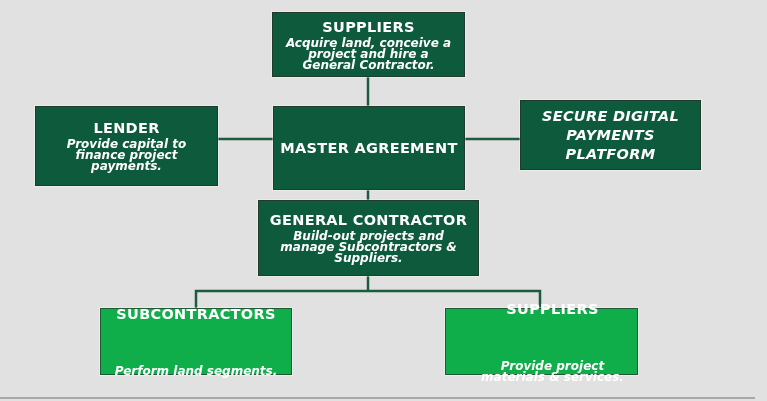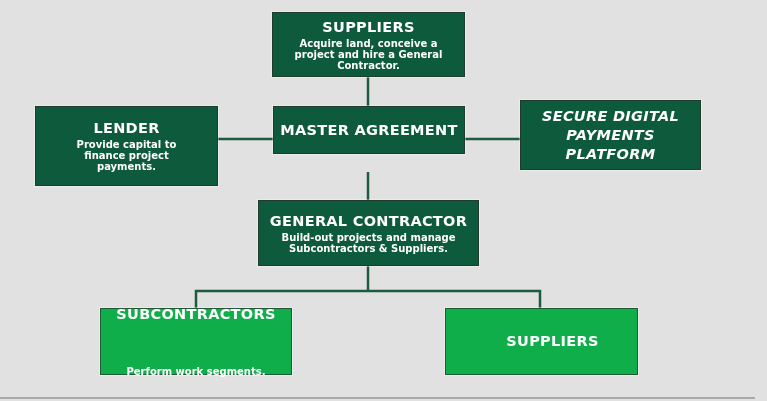--- a/index.html
+++ b/index.html
@@ -19,21 +19,21 @@
     text-align: center;
     border: 1px solid #1f3b2c;
     box-shadow: 0 0 0 1px rgba(255,255,255,0.35);
   }
   .dark { background: #0d5a3c; }
   .light { background: #0fae4b; border-color: #1e5a34; gap: 41px; }
   .title {
     font-weight: bold; font-size: 14.5px; letter-spacing: 0.3px; line-height: 17px;
   }
   .desc {
-    font-weight: bold; font-size: 10px; line-height: 11px; margin-top: 2px;
+    font-style: italic; font-weight: bold; font-size: 12px; line-height: 11px; margin-top: 2px;
     padding: 0 6px;
     text-align: center;
   }
   .bottom-rule {
     position: absolute; left: 0; top: 397px; width: 755px; height: 2px; background: #a8a8a8;
   }
 </style>
 </head>
 <body>
 
@@ -53,36 +53,37 @@
   <div class="box dark" style="left:272px; top:12px; width:193px; height:65px;">
     <div class="title">SUPPLIERS</div>
     <div class="desc" style="padding:0 10px;">Acquire land, conceive a project and hire a General Contractor.</div>
   </div>
 
   <div class="box dark" style="left:35px; top:106px; width:183px; height:80px;">
     <div class="title">LENDER</div>
     <div class="desc" style="padding:0 23px;">Provide capital to finance project payments.</div>
   </div>
 
-  <div class="box dark" style="left:273px; top:106px; width:192px; height:48px;text-align:center;">
+  <div class="box dark" style="left:273px; top:106px; width:192px; height:84px;text-align:center;">
     <div class="title">MASTER AGREEMENT</div>
   </div>
 
   <div class="box dark" style="left:520px; top:100px; width:181px; height:70px;font-style:italic;">
     <div class="title" style="padding:0 18px; line-height:19px;">SECURE DIGITAL PAYMENTS PLATFORM</div>
   </div>
 
-  <div class="box dark" style="left:258px; top:200px; width:221px; height:66px;">
+  <div class="box dark" style="left:258px; top:200px; width:221px; height:76px;">
     <div class="title">GENERAL CONTRACTOR</div>
     <div class="desc" style="padding:0 20px;">Build-out projects and manage Subcontractors &amp; Suppliers.</div>
   </div>
 
   <div class="box light" style="left:100px; top:308px; width:192px; height:67px;">
     <div class="title">SUBCONTRACTORS</div>
-    <div class="desc">Perform work segments.</div>
+    <div class="desc">Perform land segments.</div>
   </div>
 
   <div class="box light" style="left:445px; top:308px; width:193px; height:67px;padding-left:22px;">
     <div class="title">SUPPLIERS</div>
+    <div class="desc">Provide project materials &amp; services.</div>
   </div>
 
   <div class="bottom-rule"></div>
 </div>
 
 </body></html>

